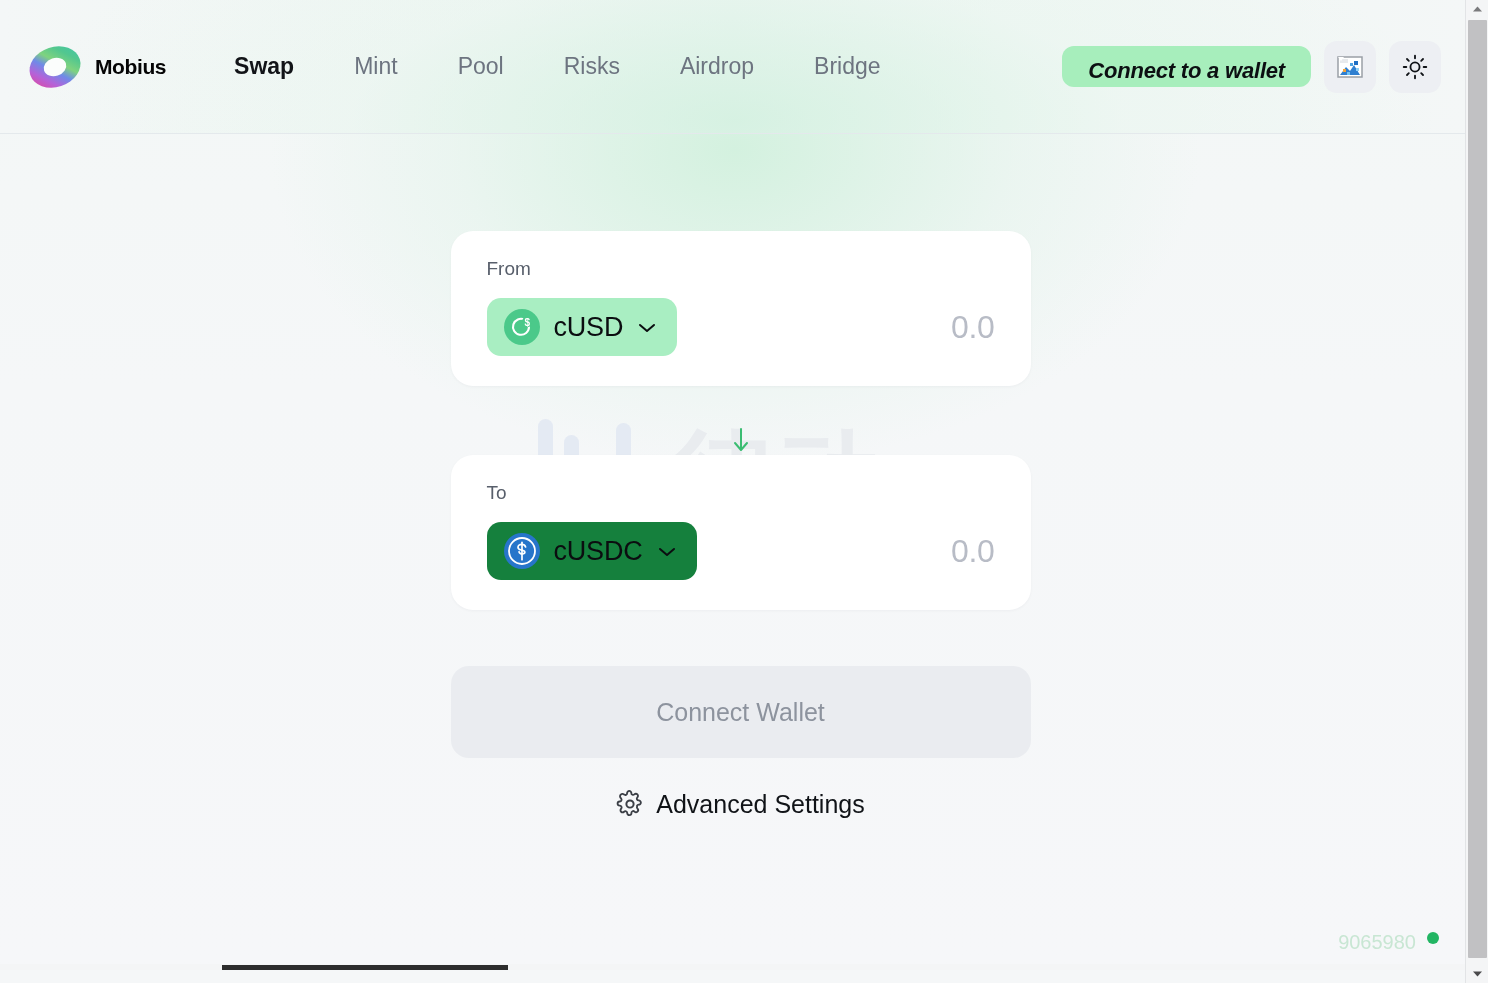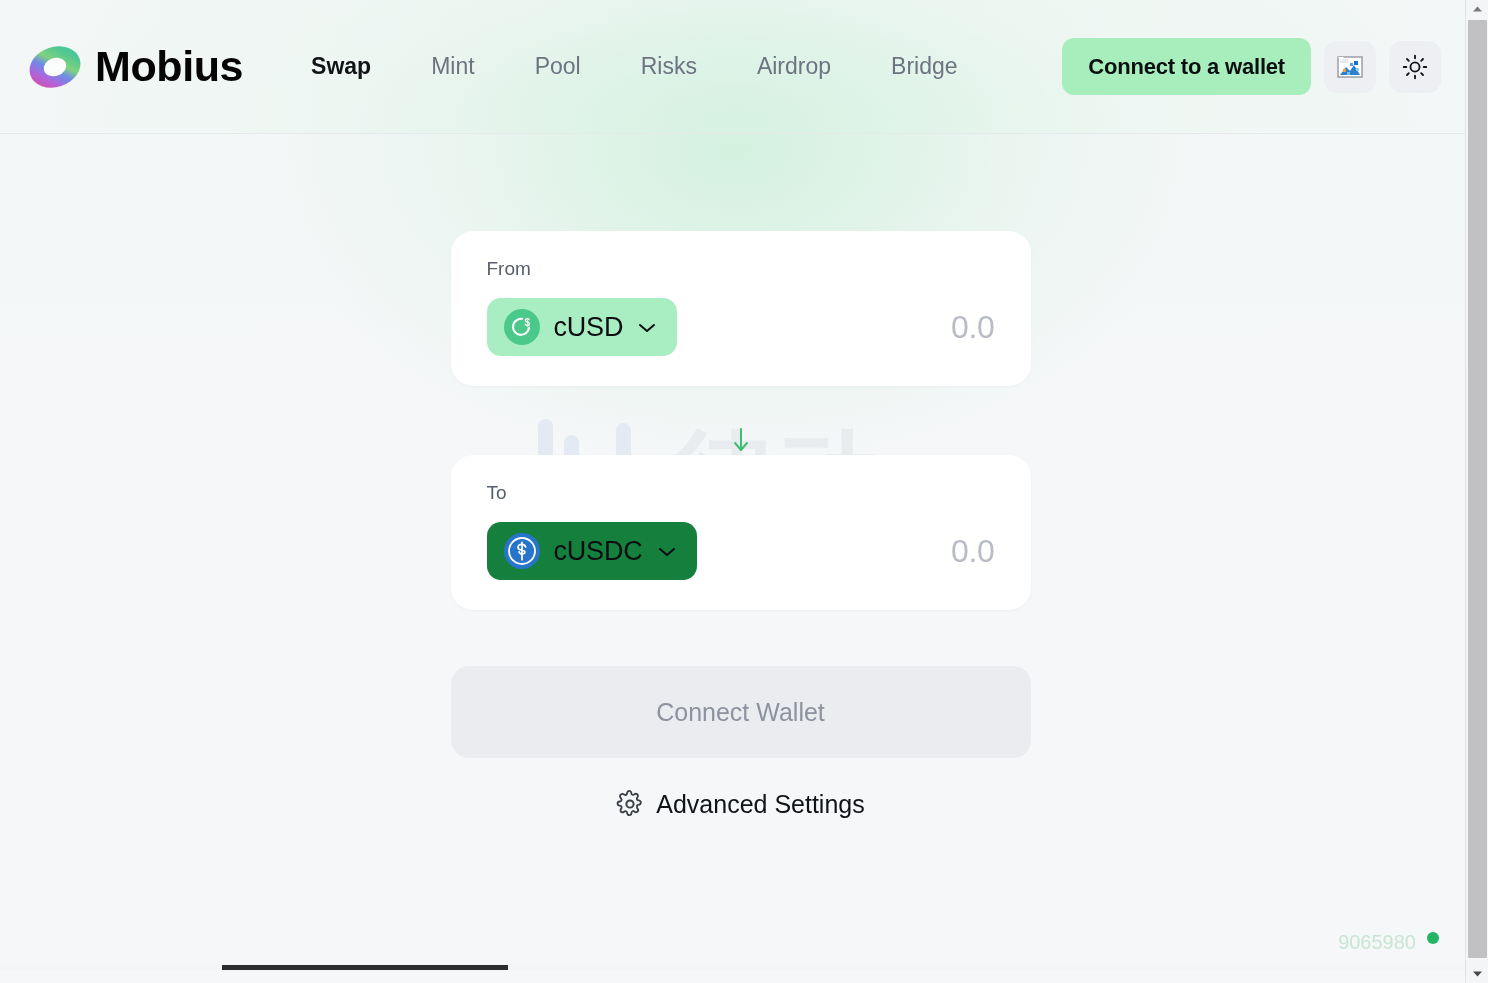--- a/index.html
+++ b/index.html
@@ -52,21 +52,21 @@
     gap: 9px;
     margin-right: 38px;
   }
   .logo-mark {
     width: 62px;
     height: 58px;
     flex: 0 0 auto;
     display: block;
   }
   .brand-name {
-    font-size: 43px;
+    font-size: 21px;
     font-weight: 700;
     color: #050505;
     letter-spacing: -0.4px;
     line-height: 1;
   }
 
   
   nav.main-nav {
     display: flex;
     align-items: center;
@@ -93,24 +93,25 @@
   }
 
   .wallet-btn {
     background: #a7eebc;
     color: #0c0f12;
     font-size: 22px;
     font-weight: 700;
     border: none;
     border-radius: 12px;
     padding: 12px 26px;
-    height: 57px;
+    height: 41px;
     cursor: pointer;
     font-family: "Liberation Sans", sans-serif;
     letter-spacing: -0.2px;
+    font-style: italic;
   }
 
   .icon-btn {
     width: 52px;
     height: 52px;
     border-radius: 13px;
     background: #edeff3;
     border: none;
     display: flex;
     align-items: center;

